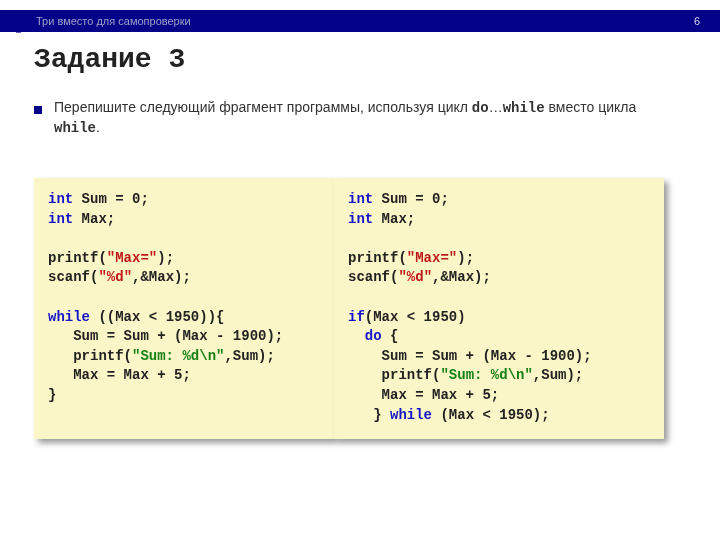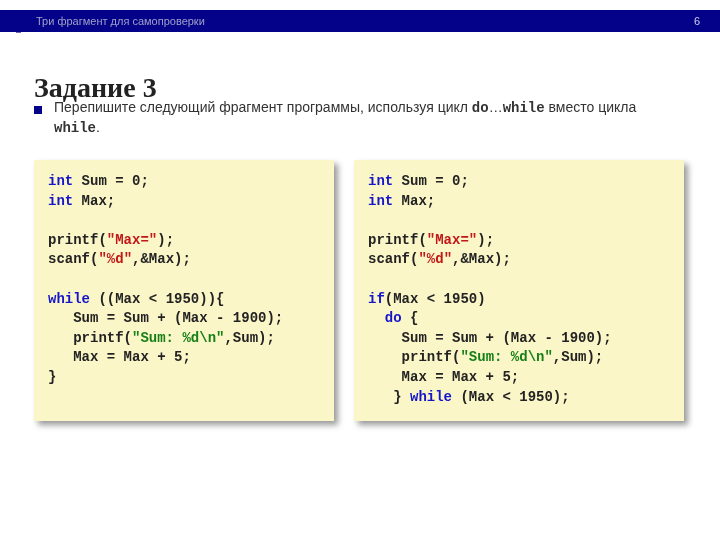--- a/index.html
+++ b/index.html
@@ -52,46 +52,44 @@
     background: #030289;
     top: 20px; left: 8px;
     opacity: 0.6;
   }
   h1.title {
     position: absolute;
     top: 44px; left: 34px;
     font-size: 28px;
     font-weight: bold;
     color: #222;
-    font-family: Liberation Serif, serif;
-    margin-top: 28px;
+    font-family: Liberation Mono, monospace;
   }
   .body-text {
     position: absolute;
     top: 98px;
     left: 54px;
     width: 620px;
     font-size: 14px;
     color: #333;
     line-height: 1.35;
   }
   .bullet {
     position: absolute;
     top: 106px; left: 34px;
     width: 8px; height: 8px;
     background: #030289;
   }
   .mono { font-family: "Courier New", monospace; font-weight: bold; }
   .code-row {
     position: absolute;
-    top: 160px;
+    top: 178px;
     left: 34px;
     width: 660px;
     display: flex;
-    gap: 20px;
   }
   .code-box {
     background: #fbf6c8;
     padding: 12px 14px 14px 14px;
     font-family: "Courier New", monospace;
     font-size: 14px;
     font-weight: bold;
     line-height: 1.4;
     color: #222;
     box-shadow: 4px 4px 6px rgba(0,0,0,0.4);
@@ -107,21 +105,21 @@
 </head>
 <body>
 
 <div class="deco">
   <div class="big"></div>
     <div class="small"></div>
     <div class="tiny"></div>
 </div>
 
 <div class="header-stripe">
-  <span>Три фрагмент для самопроверки</span>
+  <span>Три вместо для самопроверки</span>
   <span class="page-num">6</span>
 </div>
 
 <h1 class="title">Задание 3</h1>
 
 <div class="bullet"></div>
 <div class="body-text">
   <span>Перепишите следующий фрагмент программы, используя цикл </span><span class="mono">do</span><span class="dots">…</span><span class="mono">while</span><span> вместо цикла </span><span class="mono">while</span><span>.</span>
 </div>
 

